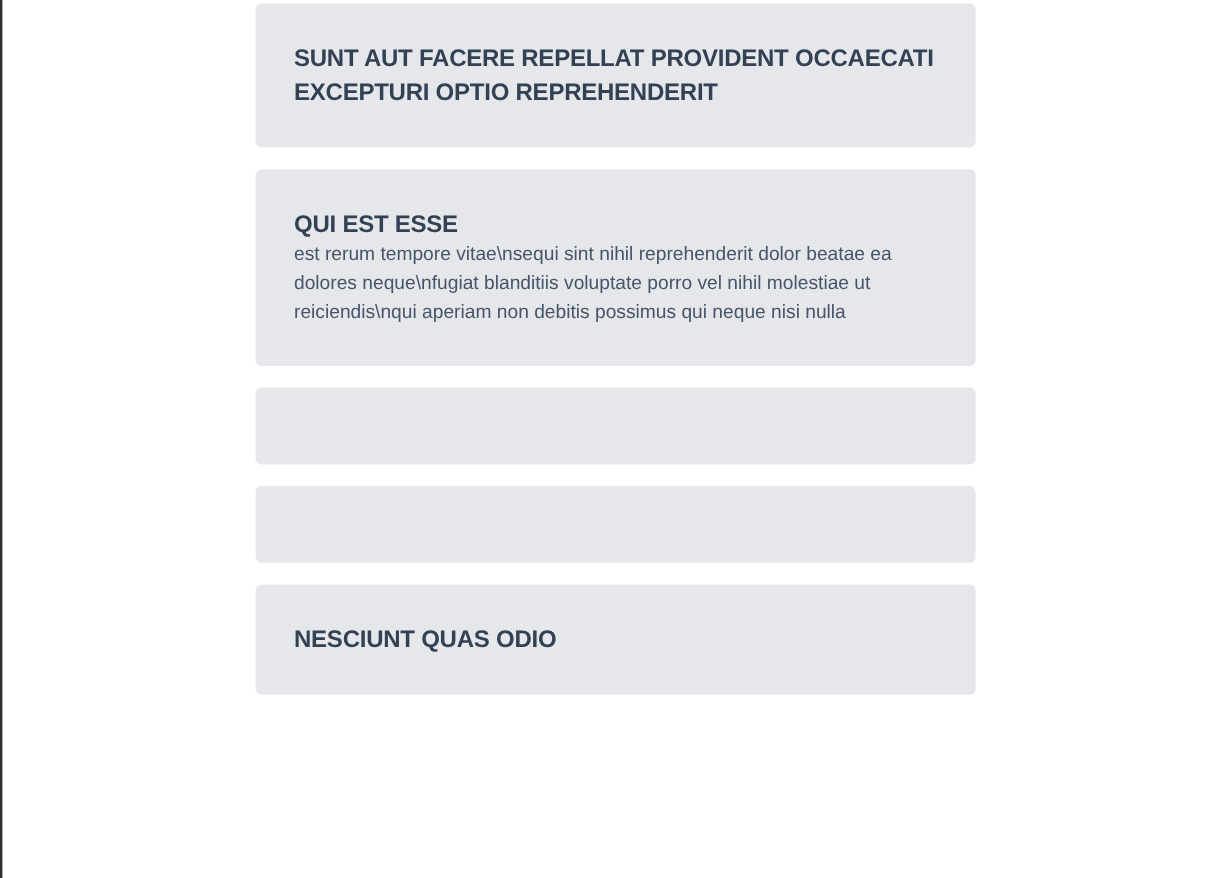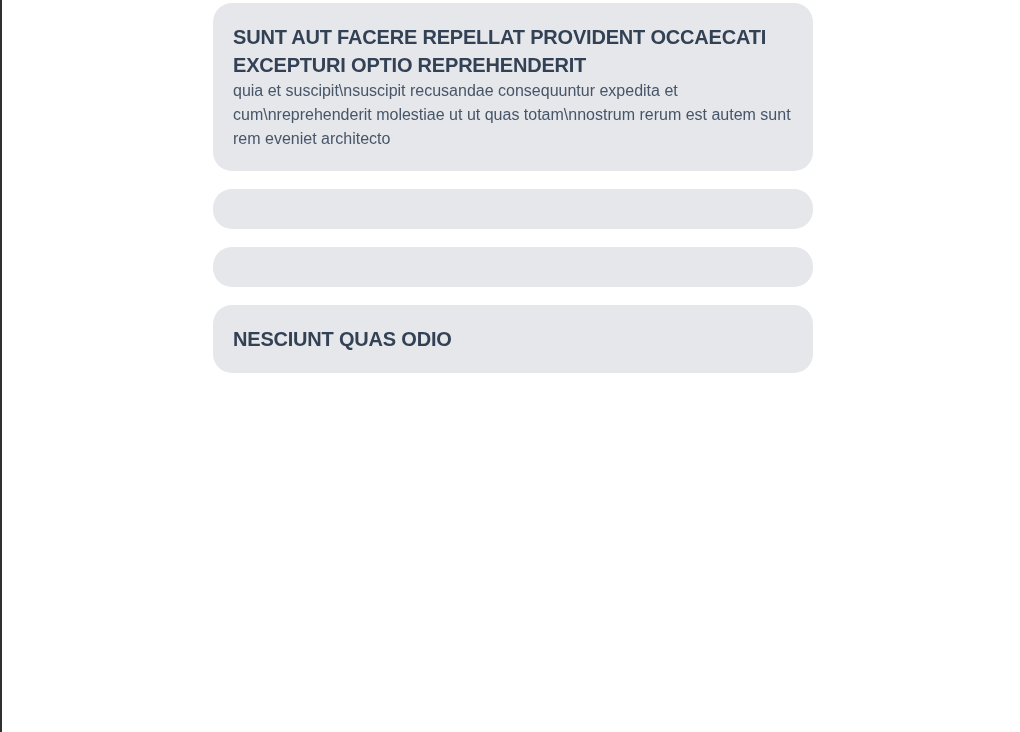--- a/index.html
+++ b/index.html
@@ -23,22 +23,22 @@
     background: var(--edge-line, #303030);
   }
   .posts-list {
     width: 600px;
     margin-left: 213px;
     padding-top: 3px;
     box-sizing: border-box;
   }
   .post-card {
     background: var(--card-bg, #e5e7eb);
-    border-radius: 19px;
-    padding: 20px;
+    border-radius: 5px;
+    padding: 32px;
     margin-bottom: 18px;
     box-sizing: border-box;
   }
   .post-title {
     margin: 0;
     font-size: 20px;
     line-height: 28px;
     font-weight: 700;
     letter-spacing: -0.2px;
     color: var(--title-color, #334155);
@@ -53,23 +53,26 @@
 </style>
 </head>
 <body style="--card-bg: #e5e7eb; --title-color: #334155; --body-color: #475569; --edge-line: #303030; background: rgb(255, 255, 255);">
 
 <div class="left-edge-line"></div>
 
 <main class="posts-list">
 
   <article class="post-card">
     <h2 class="post-title">SUNT AUT FACERE REPELLAT PROVIDENT OCCAECATI EXCEPTURI OPTIO REPREHENDERIT</h2>
-    <p class="post-body">quia et suscipit\nsuscipit recusandae consequuntur expedita et cum\nreprehenderit molestiae ut ut quas totam\nnostrum rerum est autem sunt rem eveniet architecto</p>
   </article>
 
+  <article class="post-card">
+    <h2 class="post-title">QUI EST ESSE</h2>
+    <p class="post-body">est rerum tempore vitae\nsequi sint nihil reprehenderit dolor beatae ea dolores neque\nfugiat blanditiis voluptate porro vel nihil molestiae ut reiciendis\nqui aperiam non debitis possimus qui neque nisi nulla</p>
+  </article>
 
   <article class="post-card">
   </article>
 
   <article class="post-card">
   </article>
 
   <article class="post-card">
     <h2 class="post-title">NESCIUNT QUAS ODIO</h2>
   </article>

